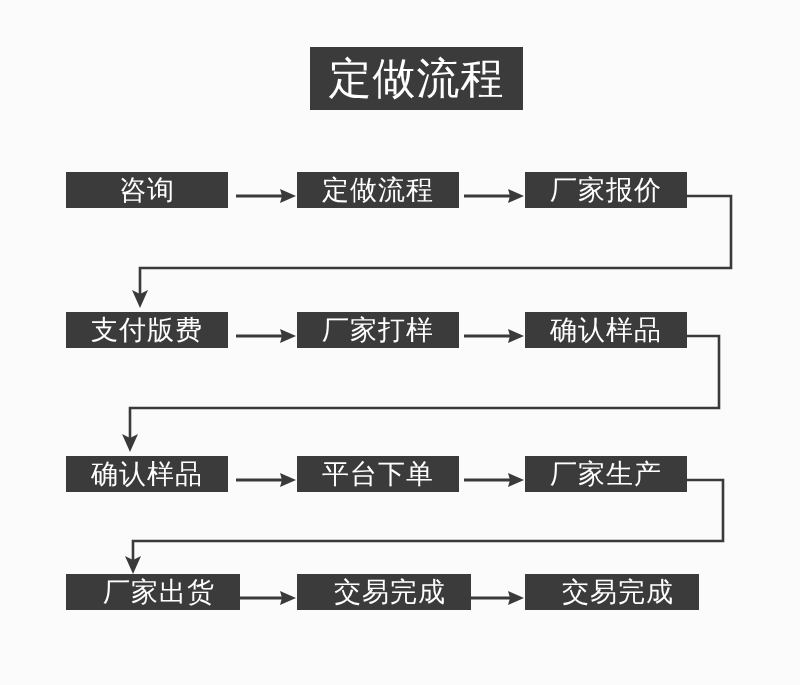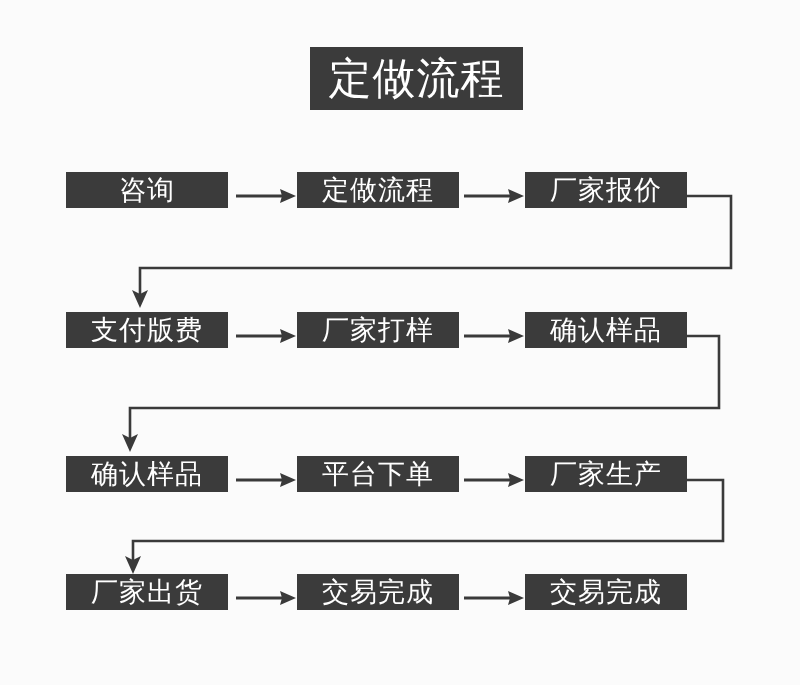--- a/index.html
+++ b/index.html
@@ -52,21 +52,21 @@
     white-space: nowrap;
   }
   
   .col-0 { left: 66px; }
   .col-1 { left: 297px; }
   .col-2 { left: 525px; }
   
   .row-0 { top: 172px; }
   .row-1 { top: 312px; }
   .row-2 { top: 456px; }
-  .row-3 { top: 574px; }
+  .row-3 { top: 574px; padding-left: 12px; }
 
   
   .h-arrow {
     position: absolute;
     width: 64px;
     height: 24px;
     pointer-events: none;
   }
   .h-arrow svg { display: block; }
   .ha-col-0 { left: 234px; }

